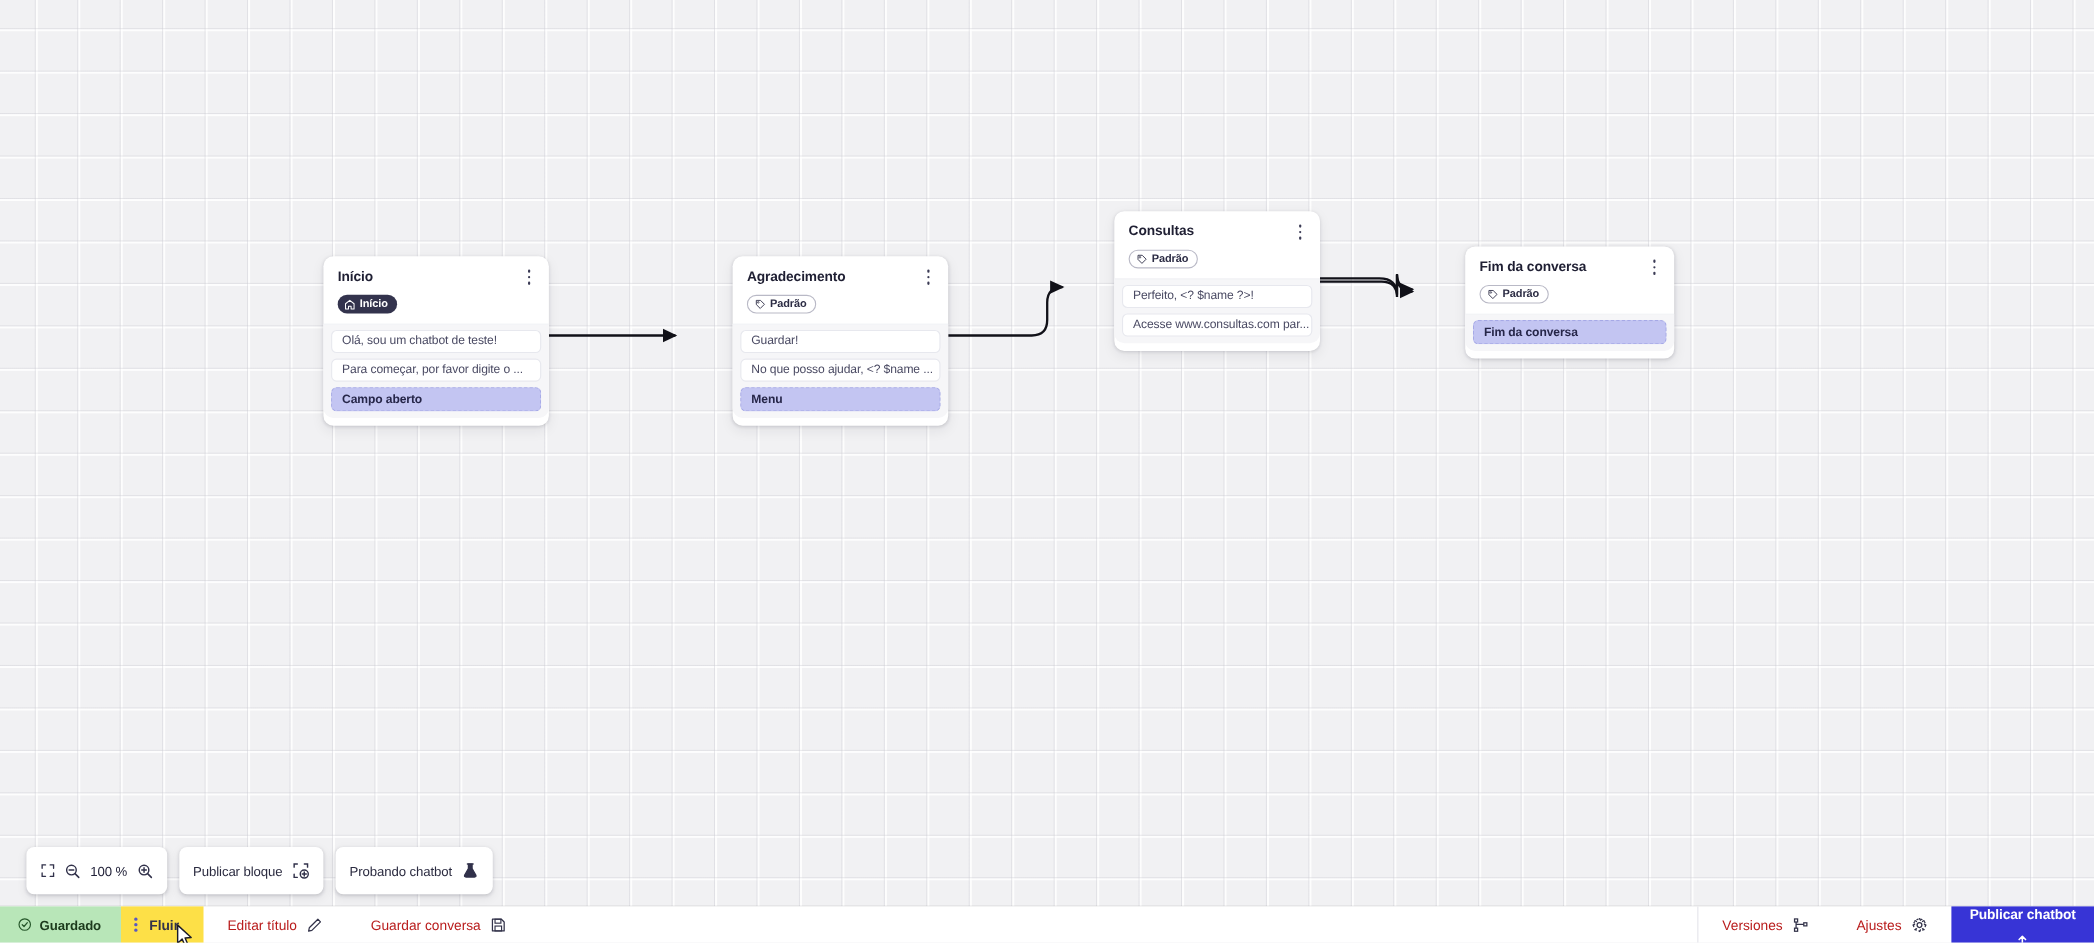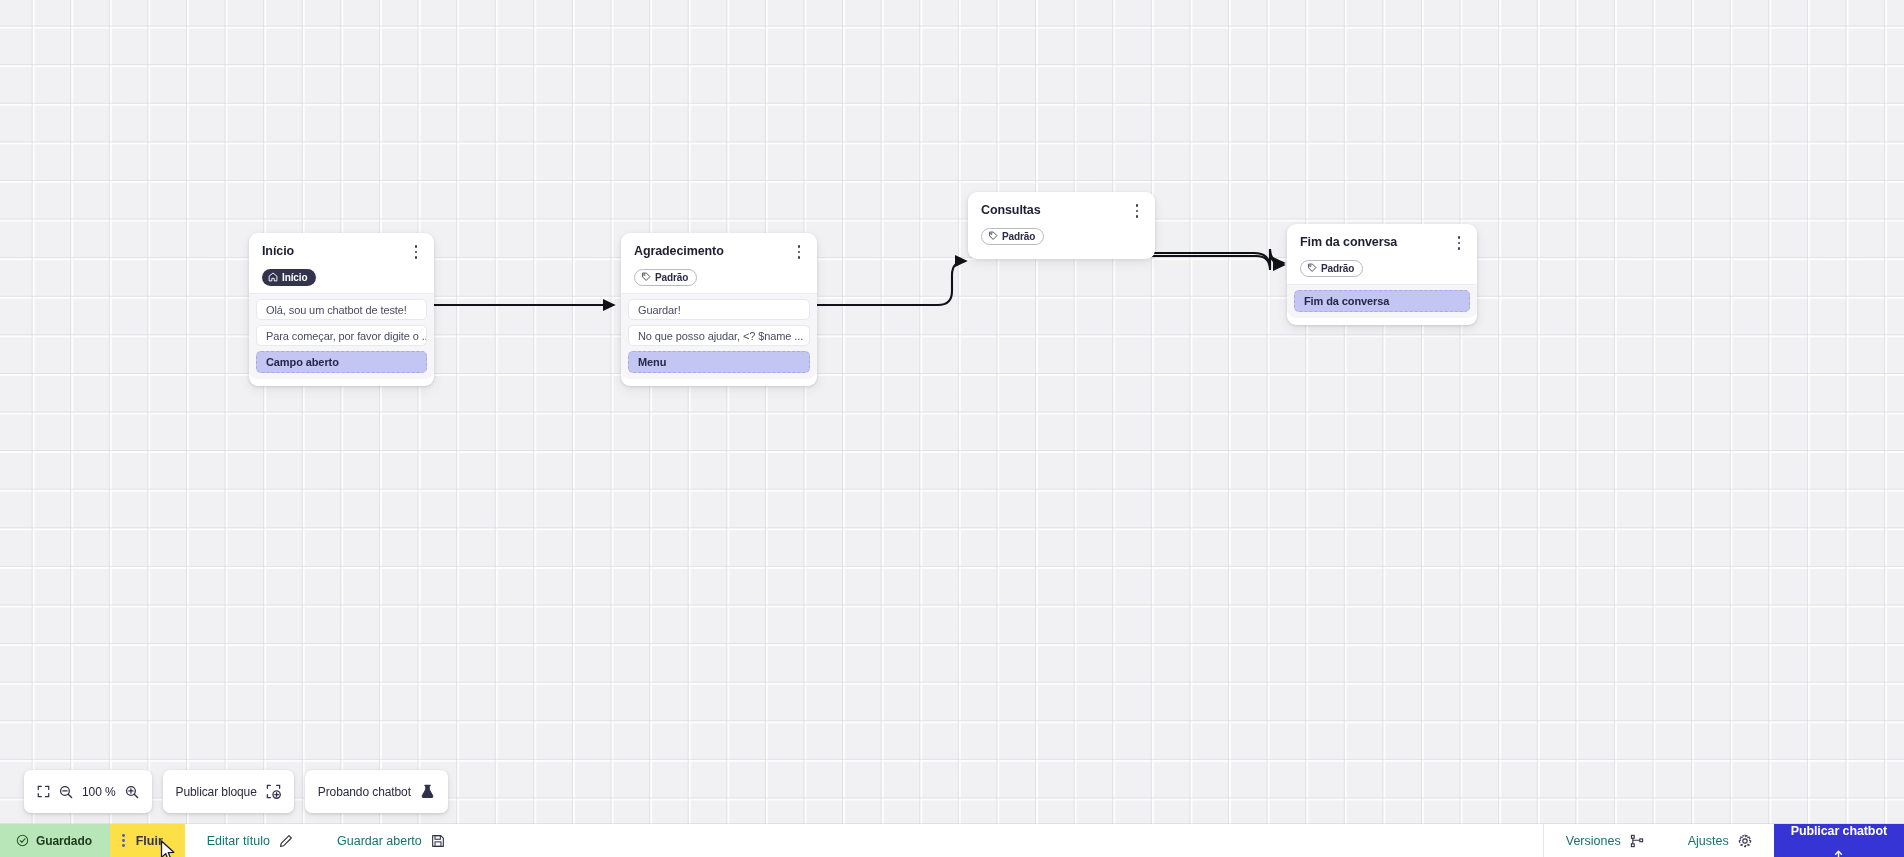--- a/index.html
+++ b/index.html
@@ -56,20 +56,21 @@
 
   
   .node {
     position: absolute;
     z-index: 5;
     background: #ffffff;
     border-radius: 9px;
     box-shadow: 0 1px 3px rgba(22,22,40,0.14), 0 4px 12px rgba(22,22,40,0.07);
     padding: 0 0 7px 0;
     font-family: "Liberation Sans", sans-serif;
+    margin-left: 45px;
   }
 
   .node-head {
     display: flex;
     align-items: flex-start;
     justify-content: space-between;
     padding: 11px 11px 0 13px;
   }
 
   .node-title {
@@ -244,21 +245,21 @@
     width: 2.8px; height: 2.8px; border-radius: 50%;
     background: #5a5ac0;
   }
 
   .sb-item {
     display: flex;
     align-items: center;
     gap: 9px;
     padding: 12px 22px;
     font-size: 12.5px;
-    color: #0f766e;
+    color: #b91c1c;
     cursor: pointer;
     white-space: nowrap;
   }
   .sb-item.divider-left { border-left: 1px solid #e4e4ea; }
 
   .sb-spacer { flex: 1 1 auto; }
 
   .publish-btn {
     display: flex;
     align-items: center;
@@ -296,21 +297,21 @@
       </defs>
 
       <path d="M434,305 L614,305" stroke="#111118" stroke-width="2.1" fill="none" marker-end="url(#arw)"></path>
 
       <path d="M803,305 L938,305 Q952,305 952,291 L952,275 Q952,261 966,261" stroke="#111118" stroke-width="2.1" fill="none" marker-end="url(#arw)"></path>
 
       <path d="M1152,256 L1256,256 Q1270,256 1270,270 L1270,249 Q1270,263 1284,263" stroke="#111118" stroke-width="2.1" fill="none" marker-end="url(#arw)"></path>
       <path d="M1152,253 L1254,253 Q1270,253 1270,268 L1270,250 Q1270,265 1284,265" stroke="#111118" stroke-width="2.1" fill="none" marker-end="url(#arw)"></path>
     </svg>
 
-    <div class="node" style="left:249px; top:233px; width:185px;">
+    <div class="node" style="left:249px; top:233px; width:205px;">
       <div class="node-head">
         <div class="node-title">Início</div>
         <div class="kebab">
           <i></i>
             <i></i>
             <i></i>
         </div>
       </div>
       <div class="badge-row">
         <span class="badge dark">
@@ -363,20 +364,24 @@
       </div>
       <div class="badge-row">
         <span class="badge outline">
           <svg width="10" height="10" viewBox="0 0 16 16">
             <path d="M8.6 1.7 L14.3 7.4 L8.2 13.5 L2.5 7.8 L2.5 1.7 Z" fill="none" stroke="#2c2c44" stroke-width="1.3" stroke-linejoin="round"></path>
             <circle cx="5.3" cy="4.6" r="1.15" fill="none" stroke="#2c2c44" stroke-width="1.1"></circle>
           </svg>
           <span>Padrão</span>
         </span>
       </div>
+      <div class="node-body">
+        <div class="msg">Perfeito, &lt;? $name ?&gt;!</div>
+        <div class="msg">Acesse www.consultas.com par...</div>
+      </div>
     </div>
 
     <div class="node" style="left:1287px; top:224px; width:190px;">
       <div class="node-head">
         <div class="node-title">Fim da conversa</div>
         <div class="kebab">
           <i></i>
             <i></i>
             <i></i>
         </div>
@@ -472,21 +477,21 @@
     <div class="sb-item">
       <span>Editar título</span>
       <span class="icon-btn">
         <svg width="14" height="14" viewBox="0 0 16 16">
           <path d="M11.4 1.9 L14.1 4.6 L5.2 13.5 L1.8 14.2 L2.5 10.8 Z" fill="none" stroke="#33334a" stroke-width="1.3" stroke-linejoin="round"></path>
         </svg>
       </span>
     </div>
 
     <div class="sb-item">
-      <span>Guardar aberto</span>
+      <span>Guardar conversa</span>
       <span class="icon-btn">
         <svg width="14" height="14" viewBox="0 0 16 16">
           <path d="M1.9 1.9 L11.2 1.9 L14.1 4.8 L14.1 14.1 L1.9 14.1 Z" fill="none" stroke="#33334a" stroke-width="1.3" stroke-linejoin="round"></path>
           <rect x="4.6" y="1.9" width="6.1" height="4.1" fill="none" stroke="#33334a" stroke-width="1.2"></rect>
           <rect x="4.6" y="9.0" width="6.8" height="5.1" fill="none" stroke="#33334a" stroke-width="1.2"></rect>
         </svg>
       </span>
     </div>
 
     <div class="sb-spacer"></div>

